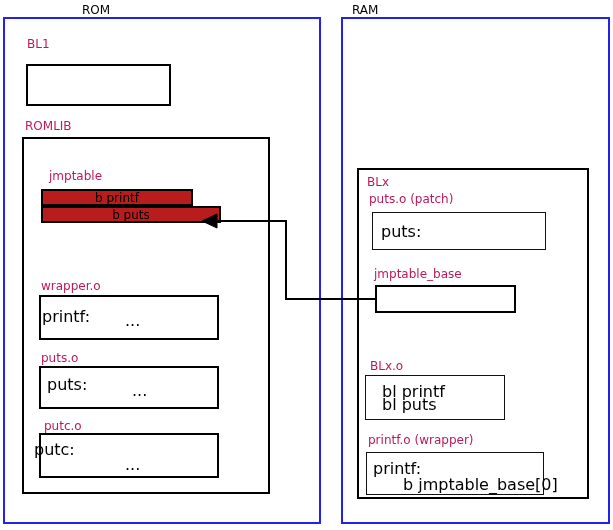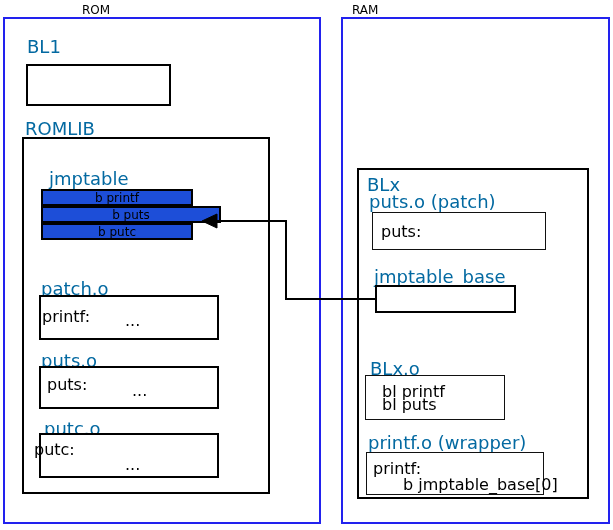--- a/index.html
+++ b/index.html
@@ -26,42 +26,42 @@
     line-height: 1;
   }
   .region-box {
     position: absolute;
     border: 2px solid #2222ee;
     box-sizing: border-box;
     background: transparent;
   }
   .blk-label {
     position: absolute;
-    font-size: 18px;
-    color: #0369a1;
+    font-size: 12px;
+    color: #be185d;
     white-space: nowrap;
     line-height: 1;
   }
   .blk-box {
     position: absolute;
     border: 2px solid #000000;
     box-sizing: border-box;
     background: #ffffff;
   }
   .thin-box {
     position: absolute;
     border: 1.5px solid #111111;
     box-sizing: border-box;
     background: #ffffff;
   }
   .tbl-row {
     position: absolute;
     border: 2px solid #000000;
     box-sizing: border-box;
-    background: #1d4ed8;
+    background: #b91c1c;
     font-size: 12px;
     text-align: center;
     color: #000;
     display: flex;
     align-items: center;
     justify-content: center;
     line-height: 1;
   }
   .code {
     position: absolute;
@@ -92,23 +92,22 @@
 
   <div class="blk-label" style="left:27px; top:38px;">BL1</div>
   <div class="blk-box" style="left:26px; top:64px; width:145px; height:42px;"></div>
 
   <div class="blk-label" style="left:25px; top:120px;">ROMLIB</div>
   <div class="blk-box" style="left:22px; top:137px; width:248px; height:357px;"></div>
 
   <div class="blk-label" style="left:49px; top:170px;">jmptable</div>
   <div class="tbl-row" style="left:41px; top:189px; width:152px; height:17px;">b printf</div>
   <div class="tbl-row" style="left:41px; top:206px; width:180px; height:17px;">b puts</div>
-  <div class="tbl-row" style="left:41px; top:223px; width:152px; height:17px;">b putc</div>
 
-  <div class="blk-label" style="left:41px; top:280px;">patch.o</div>
+  <div class="blk-label" style="left:41px; top:280px;">wrapper.o</div>
   <div class="blk-box" style="left:39px; top:295px; width:180px; height:45px;"></div>
   <div class="code" style="left:42px; top:310px;">printf:</div>
   <div class="code" style="left:125px; top:314px;">...</div>
 
   <div class="blk-label" style="left:41px; top:352px;">puts.o</div>
   <div class="blk-box" style="left:39px; top:366px; width:180px; height:43px;"></div>
   <div class="code" style="left:47px; top:378px;">puts:</div>
   <div class="code" style="left:132px; top:384px;">...</div>
 
   <div class="blk-label" style="left:44px; top:420px;">putc.o</div>

